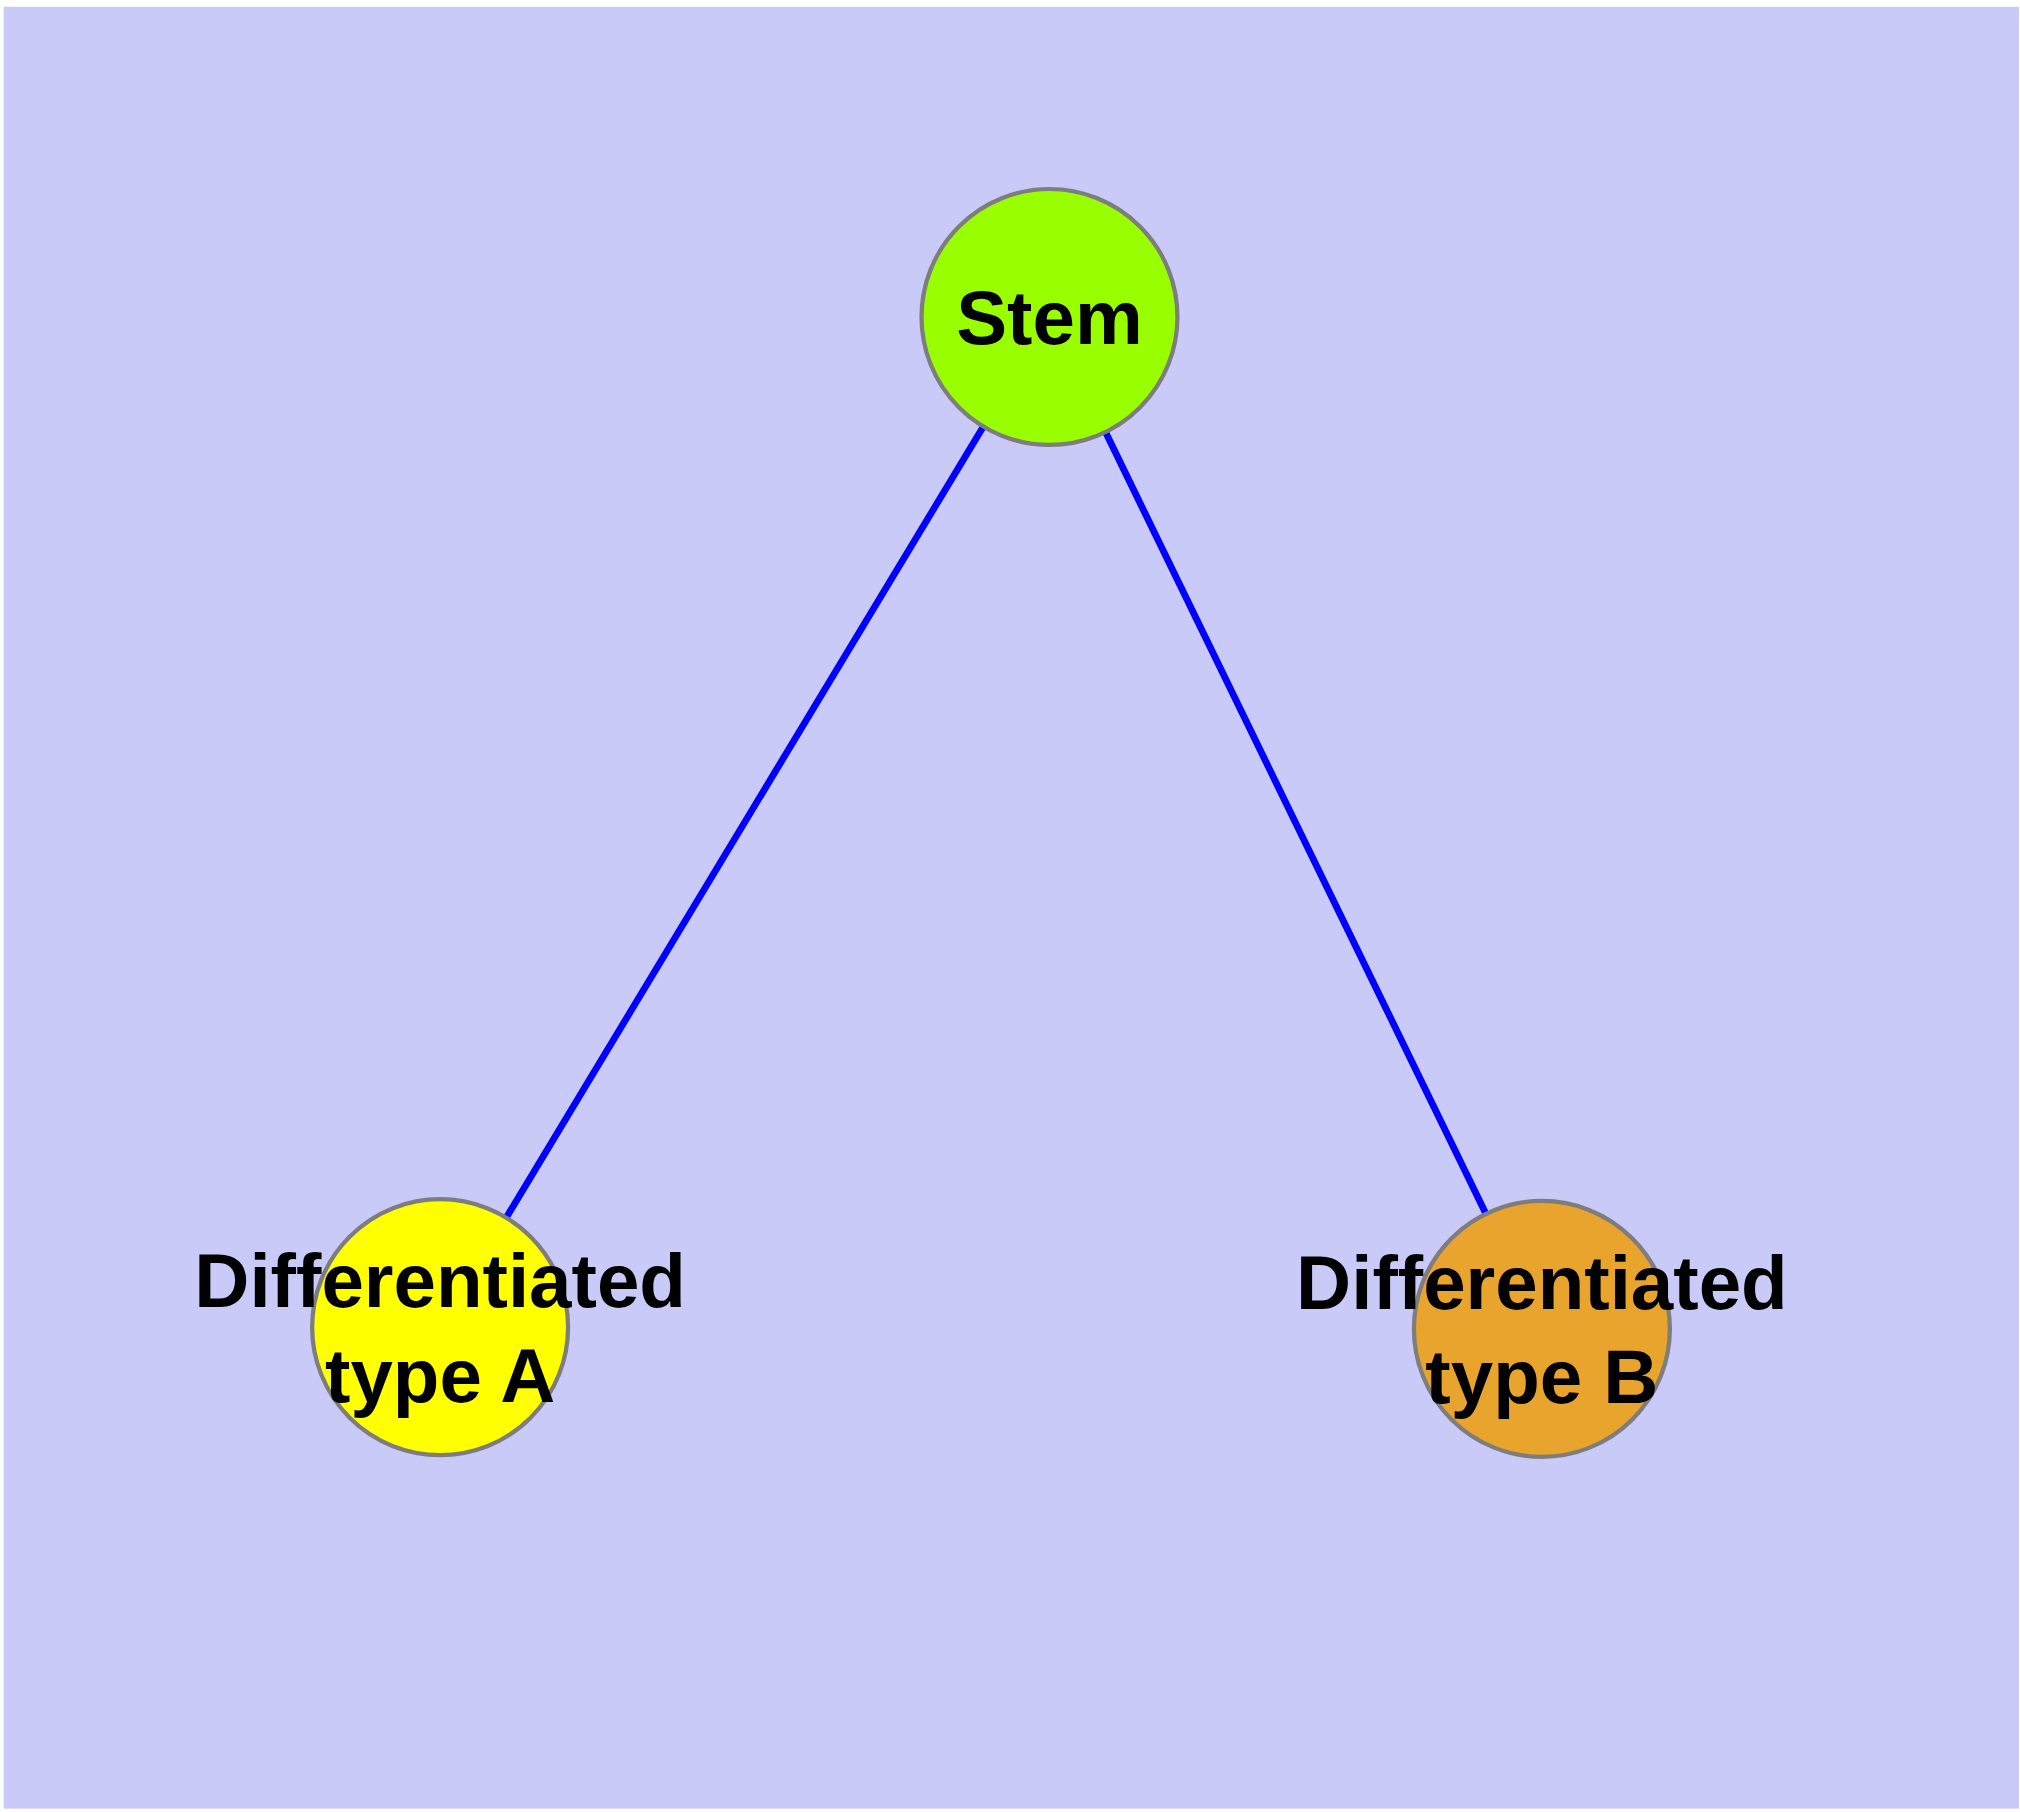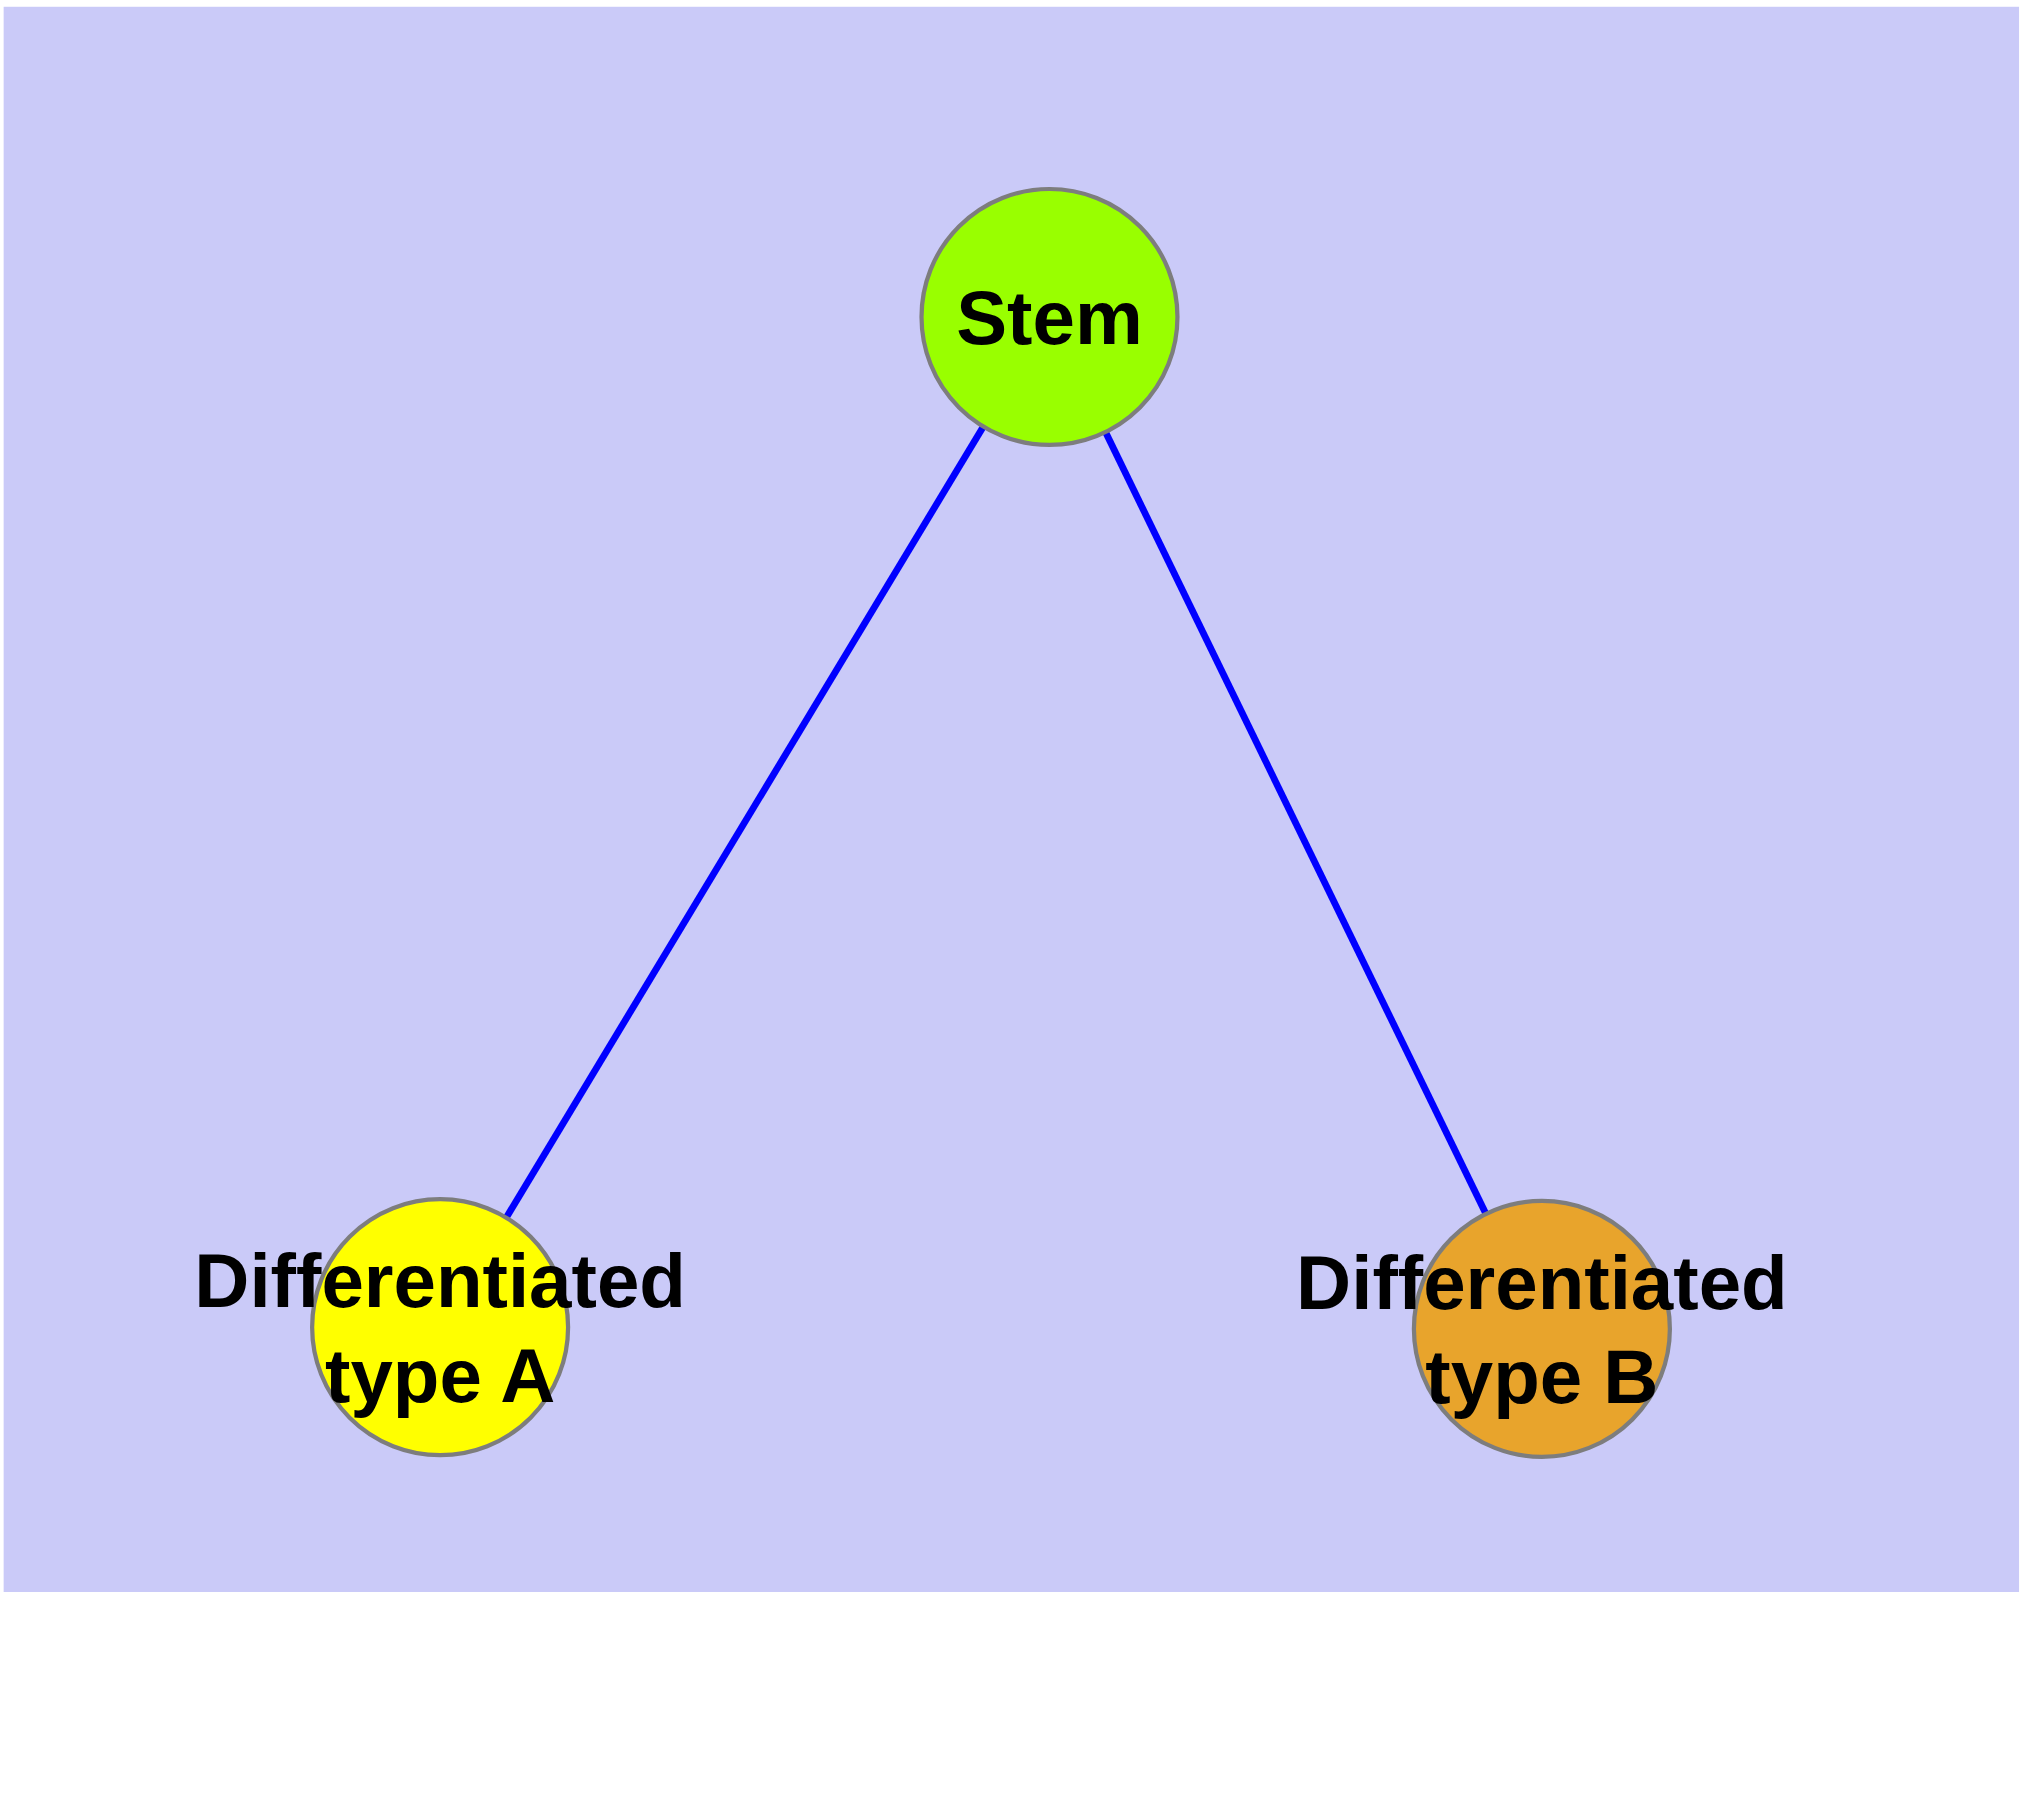--- a/index.html
+++ b/index.html
@@ -3,21 +3,21 @@
 <meta charset="utf-8">
 <style>
   html, body {
     margin: 0;
     padding: 0;
     background: #ffffff;
   }
   .stage {
     position: relative;
     width: 2021px;
-    height: 1592px;
+    height: 1812px;
     background: #ffffff;
     overflow: hidden;
   }
   svg { display: block; }
   .node-label {
     font-family: "Liberation Sans", "DejaVu Sans", sans-serif;
     font-weight: bold;
     text-anchor: middle;
   }
 </style>

